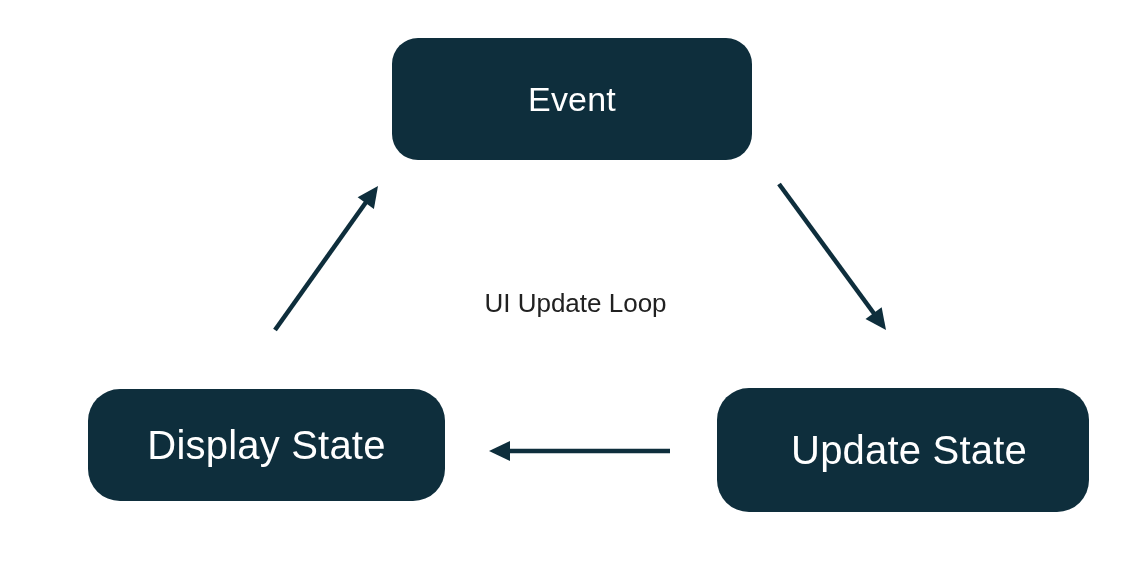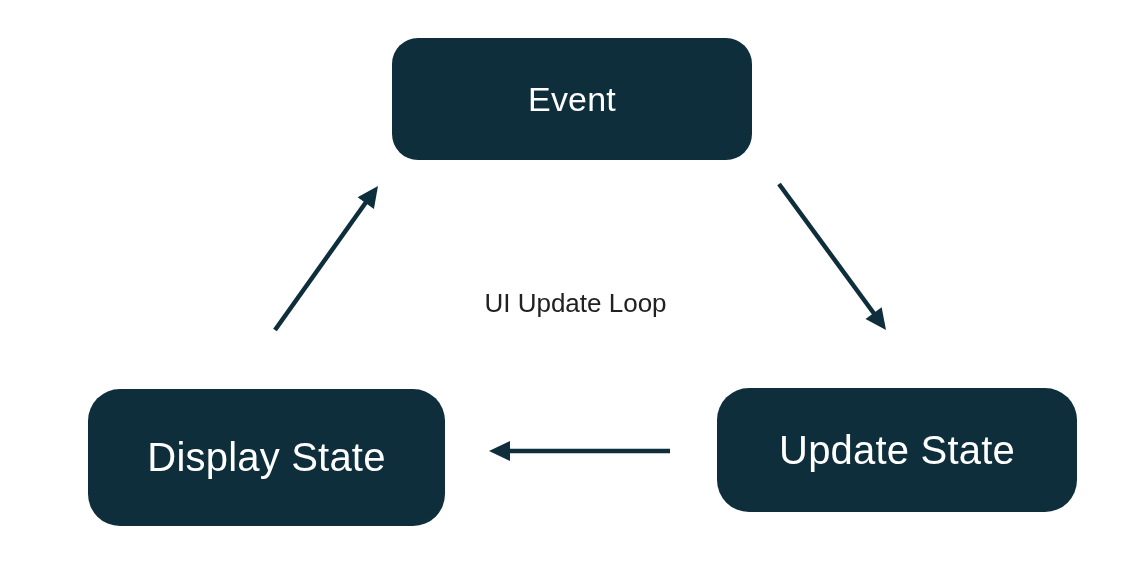--- a/index.html
+++ b/index.html
@@ -27,28 +27,29 @@
     justify-content:center;
     font-weight:500;
     letter-spacing:0.2px;
   }
   .node-event{
     left:392px; top:38px; width:360px; height:122px;
     border-radius:26px;
     font-size:34px;
   }
   .node-display{
-    left:88px; top:389px; width:357px; height:137px;
+    left:88px; top:389px; width:357px; height:112px;
     border-radius:32px;
     font-size:40px;
   }
   .node-update{
     left:717px; top:388px; width:360px; height:124px;
     border-radius:32px;
     font-size:40px;
+    padding-left:12px;
   }
   .center-label{
     position:absolute;
     left:0; right:0;
     top:288px;
     text-align:center;
     font-size:26px;
     font-weight:500;
     color:var(--label-text);
     transform:translateX(2px);

